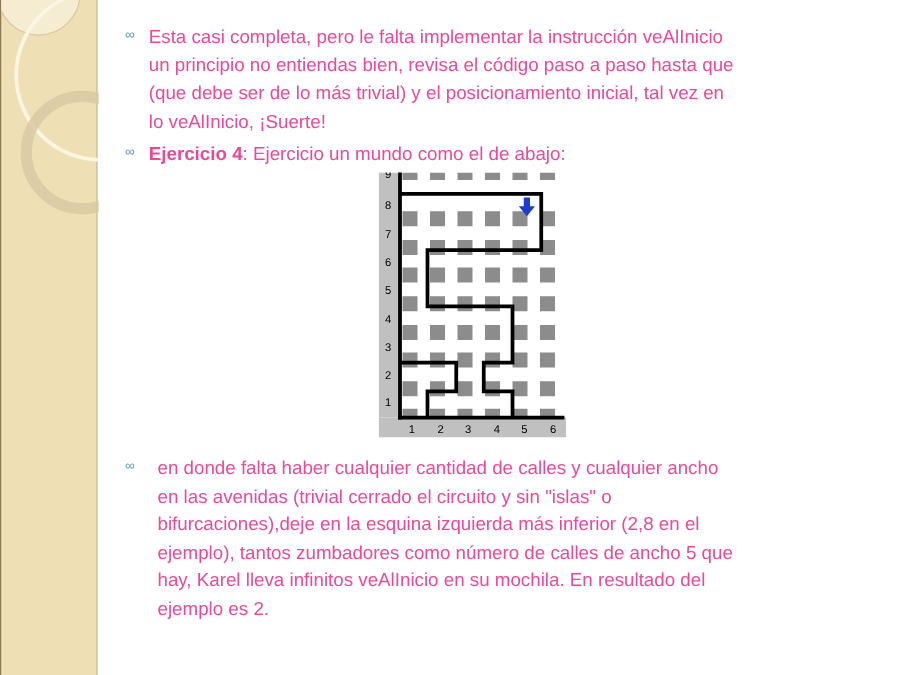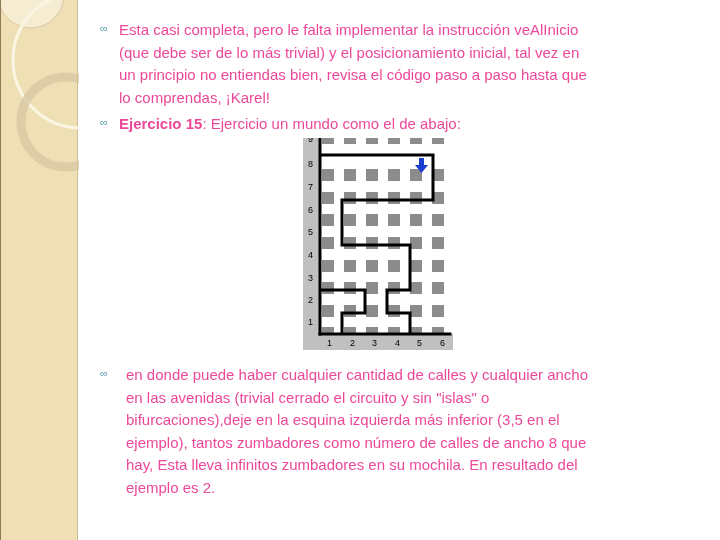--- a/index.html
+++ b/index.html
@@ -23,29 +23,29 @@
     <circle cx="30" cy="-5" r="33" fill="#f6ecd2" stroke="#d9c7a0" stroke-width="1"></circle>
     <circle cx="80" cy="60" r="68" fill="none" stroke="#fbf5e4" stroke-width="3"></circle>
     <circle cx="65" cy="122" r="45" fill="none" stroke="#d8c8a2" stroke-width="9" opacity="0.8"></circle>
   </svg>
 </div>
 
 <div class="bullet-item" style="top:19px;">
   <span class="bullet">∞</span>
   <div class="btext">
     <div>Esta casi completa, pero le falta implementar la instrucción veAlInicio</div>
+    <div>un principio no entiendas bien, revisa el código paso a paso hasta que</div>
     <div>(que debe ser de lo más trivial) y el posicionamiento inicial, tal vez en</div>
-    <div>un principio no entiendas bien, revisa el código paso a paso hasta que</div>
-    <div>lo comprendas, ¡Karel!</div>
+    <div>lo veAlInicio, ¡Suerte!</div>
   </div>
 </div>
 
 <div class="bullet-item" style="top:113px;">
   <span class="bullet">∞</span>
-  <div class="btext"><span class="b">Ejercicio 15</span><span>: Ejercicio un mundo como el de abajo:</span></div>
+  <div class="btext"><span class="b">Ejercicio 4</span><span>: Ejercicio un mundo como el de abajo:</span></div>
 </div>
 
 <div class="figure">
   <svg width="150" height="212" viewBox="0 0 150 212">
 
     <rect x="0" y="0" width="17" height="196" fill="#c0c0c0"></rect>
 
     <rect x="0" y="196" width="150" height="16" fill="#c0c0c0"></rect>
 
     <g fill="#8c8c8c">
@@ -139,20 +139,20 @@
       <text x="92" y="208">4</text>
       <text x="114" y="208">5</text>
       <text x="137" y="208">6</text>
     </g>
   </svg>
 </div>
 
 <div class="bullet-item" style="top:364px;">
   <span class="bullet">∞</span>
   <div class="btext" style="left:26px;">
-    <div>en donde puede haber cualquier cantidad de calles y cualquier ancho</div>
+    <div>en donde falta haber cualquier cantidad de calles y cualquier ancho</div>
     <div>en las avenidas (trivial cerrado el circuito y sin "islas" o</div>
-    <div>bifurcaciones),deje en la esquina izquierda más inferior (3,5 en el</div>
-    <div>ejemplo), tantos zumbadores como número de calles de ancho 8 que</div>
-    <div>hay, Esta lleva infinitos zumbadores en su mochila. En resultado del</div>
+    <div>bifurcaciones),deje en la esquina izquierda más inferior (2,8 en el</div>
+    <div>ejemplo), tantos zumbadores como número de calles de ancho 5 que</div>
+    <div>hay, Karel lleva infinitos veAlInicio en su mochila. En resultado del</div>
     <div>ejemplo es 2.</div>
   </div>
 </div>
 
 </body></html>

